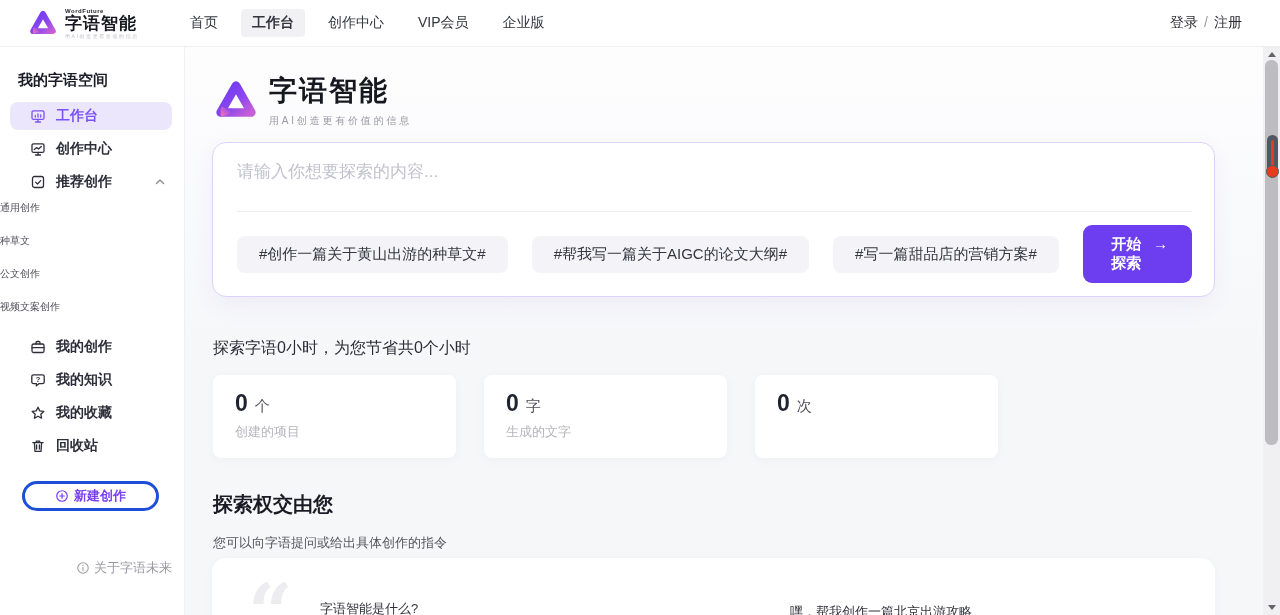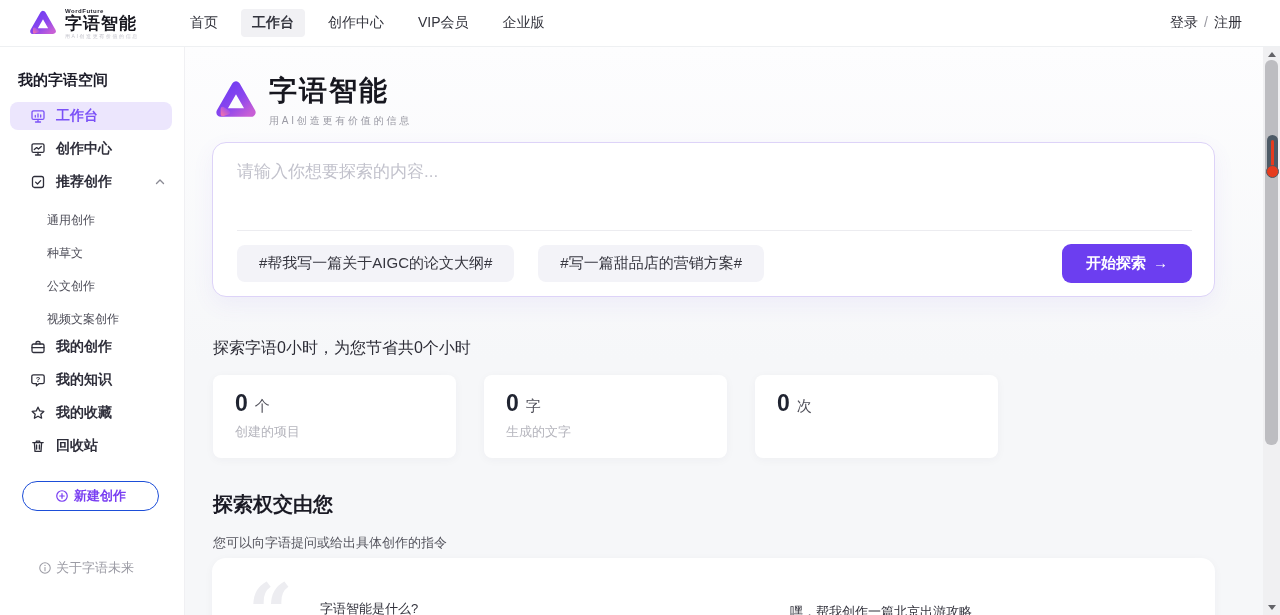--- a/index.html
+++ b/index.html
@@ -21,24 +21,24 @@
   .promo-badge::after { content:""; position:absolute; right:-8px; top:50%; transform:translateY(-50%); width:0; height:0; border-top:12px solid transparent; border-bottom:12px solid transparent; border-left:9px solid #f8981d; }
   .login-box { display:flex; align-items:flex-start; gap:6px; font-size:14px; color:#2d2d36; cursor:pointer; }
   .login-sep { color:#9a9aa2; }
 
   
   .sidebar { position:absolute; top:47px; left:0; width:185px; bottom:0; background:#fff; border-right:1px solid #f0f0f3; z-index:10; }
   .sidebar-title { font-size:15px; font-weight:bold; color:#1c1c28; margin:24px 0 12px 18px; }
   .side-item { display:flex; align-items:center; gap:10px; height:28px; margin:0 12px 5px 10px; padding-left:20px; font-size:14px; font-weight:bold; color:#2e2e3a; border-radius:8px; cursor:pointer; }
   .side-item.active { background:#ece6fd; color:#7b52f7; }
   .side-item .icn { display:flex; width:16px; flex:0 0 16px; }
-  .side-sub { display:flex; align-items:flex-end; height:28px; margin-bottom:5px; padding-left:47px; font-size:12px; color:#4d4d58; cursor:pointer; }
+  .side-sub { display:flex; align-items:flex-start; height:28px; margin-bottom:5px; font-size:10px; color:#4d4d58; cursor:pointer; }
   .chevron { margin-left:auto; margin-right:6px; display:flex; color:#8a8a94; }
-  .new-btn { position:absolute; left:22px; top:434px; width:137px; height:30px; background:#fff; border:1px solid #1d4ed8; border-radius:17px; color:#7a3ff2; font-weight:bold; font-size:13px; display:flex; align-items:center; justify-content:center; gap:5px; cursor:pointer; font-family:inherit; }
-  .about-link { position:absolute; left:0; right:12px; top:512px; display:flex; align-items:center; justify-content:center; gap:4px; color:#9b9ba4; font-size:13px; cursor:pointer; }
+  .new-btn { position:absolute; left:22px; top:434px; width:137px; height:30px; background:#fff; border:3px solid #1d4ed8; border-radius:17px; color:#7a3ff2; font-weight:bold; font-size:13px; display:flex; align-items:center; justify-content:center; gap:5px; cursor:pointer; font-family:inherit; }
+  .about-link { position:absolute; left:0; right:12px; top:512px; display:flex; align-items:center; justify-content:flex-end; gap:4px; color:#9b9ba4; font-size:13px; cursor:pointer; }
 
   
   .main { position:absolute; top:47px; left:185px; right:17px; bottom:0; background:linear-gradient(180deg,#fdfdfe 0%,#f6f7f9 55%,#f6f7f9 100%); overflow:hidden; }
   .brand-block { position:absolute; left:28px; top:25px; display:flex; align-items:center; gap:10px; }
   .brand-text .brand-name { font-size:28px; font-weight:bold; color:#17171f; letter-spacing:2px; }
   .brand-text .brand-tagline { font-size:10px; color:#9a9aa4; letter-spacing:2.8px; margin-top:4px; }
 
   .search-card { position:absolute; left:27px; top:95px; width:1003px; height:155px; background:#fff; border:1.5px solid #ddd3f8; border-radius:14px; box-shadow:0 8px 22px rgba(110,80,230,.07); }
   .search-input { display:block; width:calc(100% - 50px); height:70px; margin:17px 24px 0 24px; border:none; outline:none; resize:none; font-family:inherit; font-size:17px; color:#33333d; background:transparent; }
   .search-input::placeholder { color:#c2c2cc; }
@@ -243,20 +243,21 @@
       </svg>
       <div class="brand-text">
         <div class="brand-name">字语智能</div>
         <div class="brand-tagline">用AI创造更有价值的信息</div>
       </div>
     </div>
 
     <div class="search-card">
       <textarea class="search-input" placeholder="请输入你想要探索的内容..." style=""></textarea>
       <div class="chips-row">
+        <span class="chip">#创作一篇关于黄山出游的种草文#</span>
         <span class="chip">#帮我写一篇关于AIGC的论文大纲#</span>
         <span class="chip">#写一篇甜品店的营销方案#</span>
         <button class="explore-btn">
           <span>开始探索</span>
           <span>→</span>
         </button>
       </div>
     </div>
 
     <div class="stats-heading">探索字语0小时，为您节省共0个小时</div>

